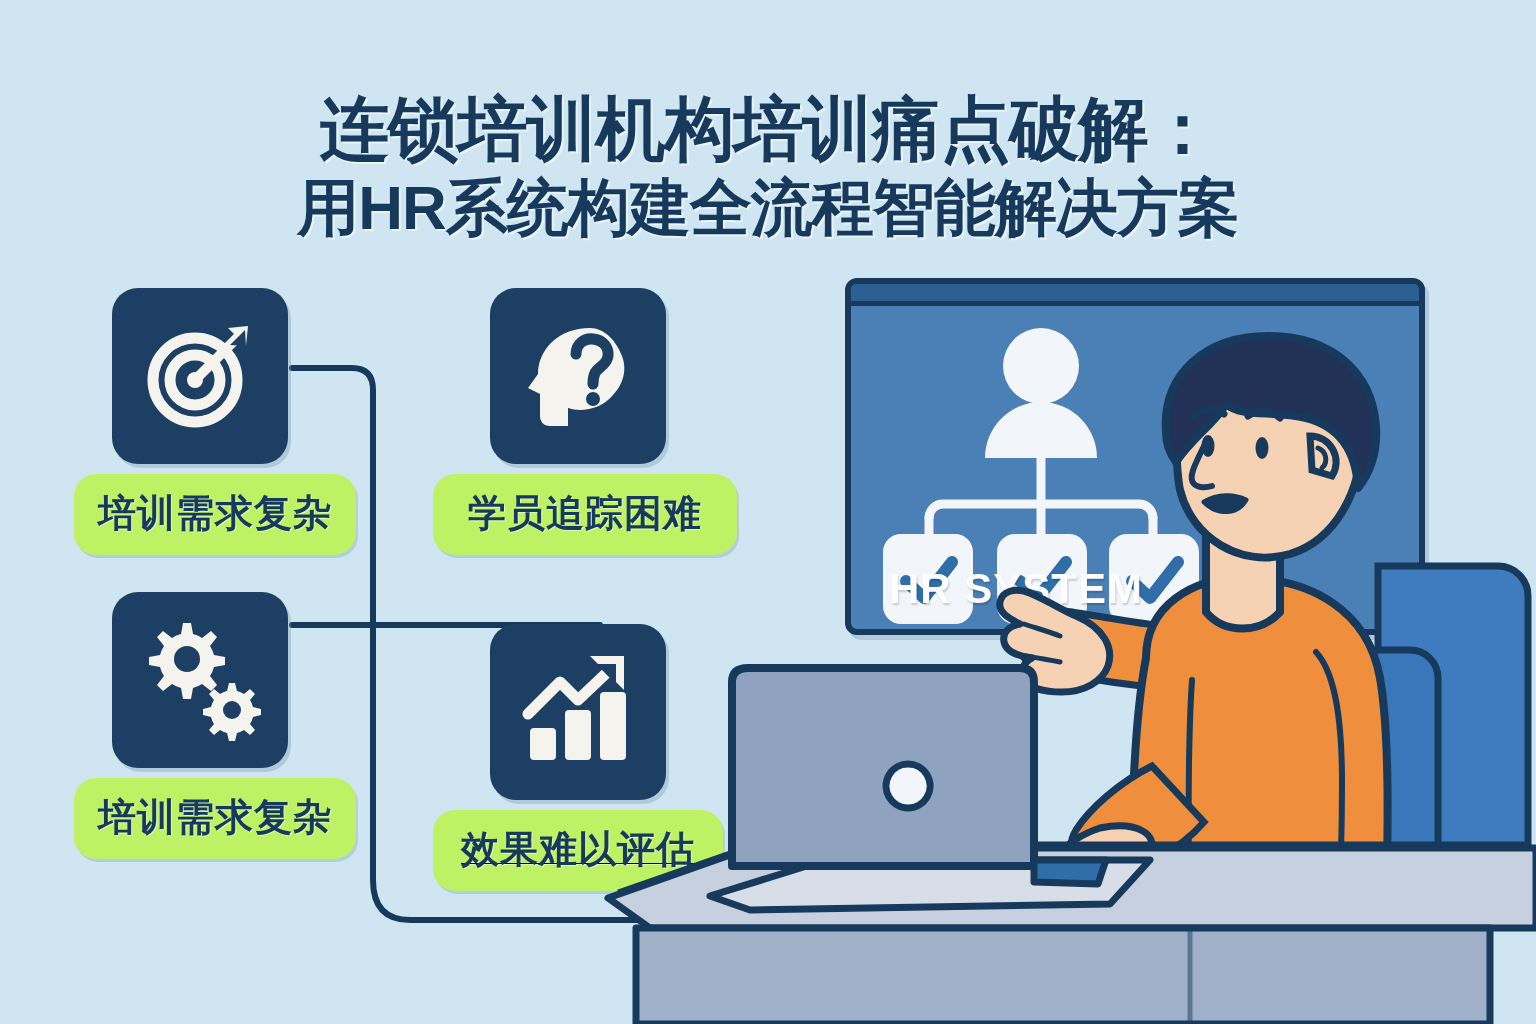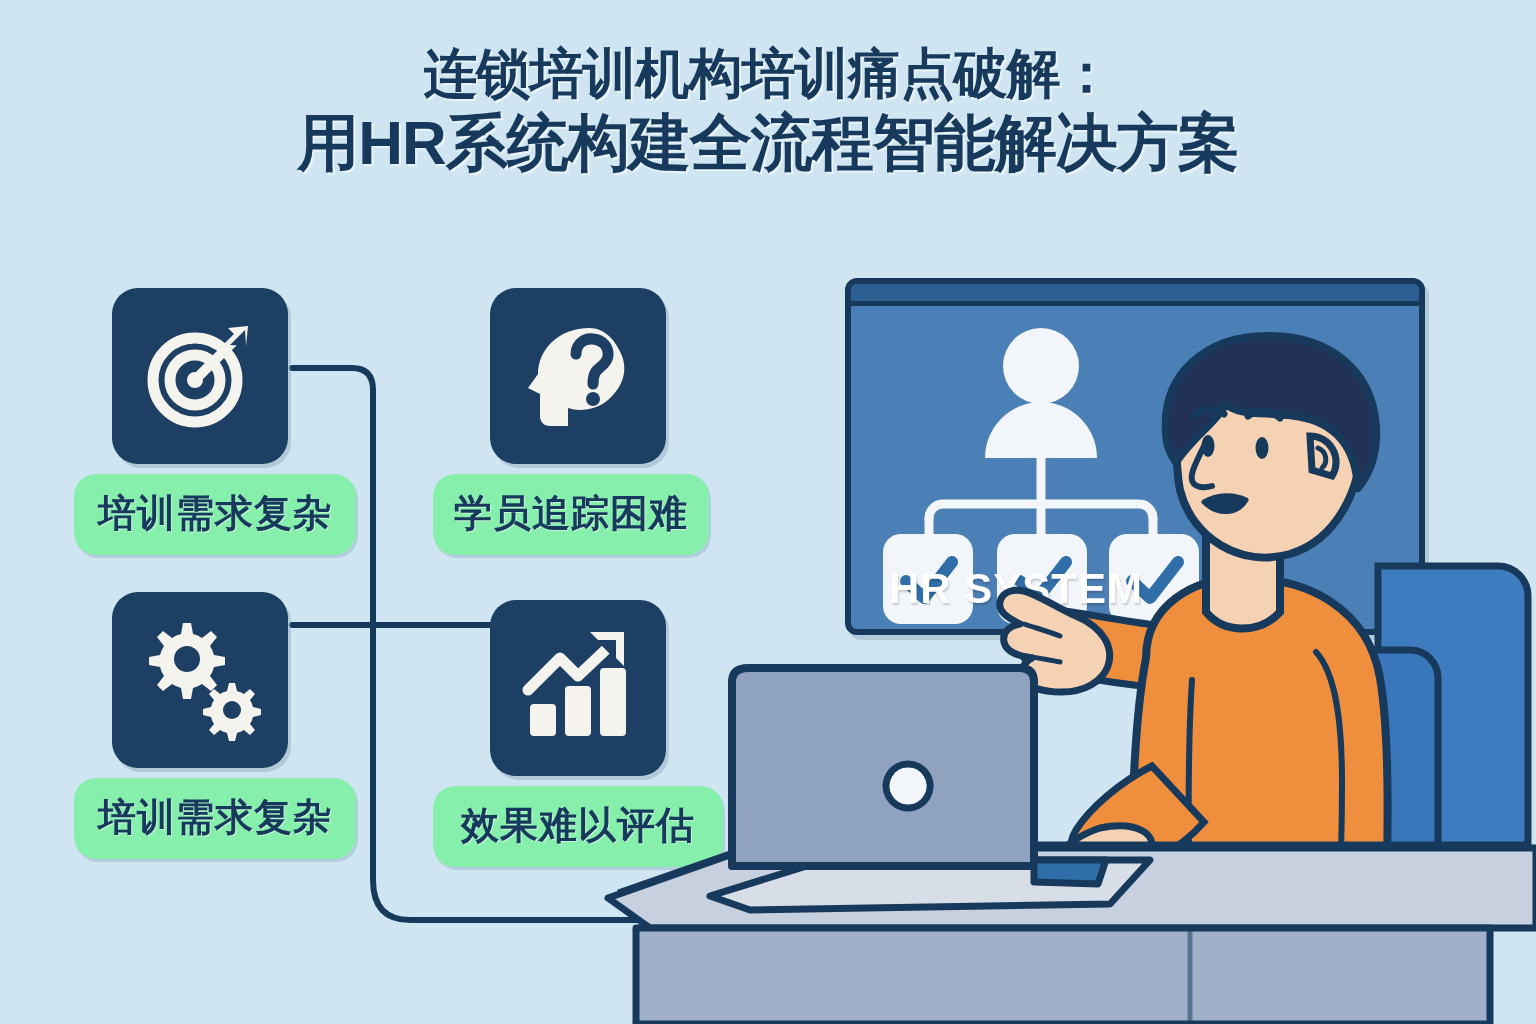--- a/index.html
+++ b/index.html
@@ -18,55 +18,55 @@
     text-align:center;
     color:#16395c;
     font-weight:bold;
     font-size:68px;
     line-height:1.18;
     letter-spacing:-1px;
     text-shadow:2px 2px 0 rgba(255,255,255,.55);
     white-space:nowrap;
   }
   #title .ln{ display:block; }
-  #title .ln1{ font-size:54px; }
+  #title .ln1{ font-size:70px;margin-top:46px; }
   #title .ln2{ font-size:62px; }
 
   
   .card{ position:absolute; }
   .tile{
     width:176px; height:176px;
     background:#1d3f63;
     border-radius:26px;
     display:flex; align-items:center; justify-content:center;
     box-shadow:3px 4px 0 rgba(120,150,175,.35);
   }
   .chip{
     margin-top:10px;
-    background:#86efac;
+    background:#bef264;
     border-radius:22px;
     padding:14px 20px 16px 20px;
     text-align:center;
     box-shadow:2px 3px 0 rgba(120,150,175,.30);
   }
   .chip span{
     color:#16395c;
     font-weight:bold;
     font-size:38px;
     letter-spacing:1px;
     white-space:nowrap;
     text-shadow:1px 1px 0 rgba(255,255,255,.5);
   }
   #card1{ left:112px; top:288px; }
   #card1 .chip{ width:282px; margin-left:-38px; }
   #card2{ left:490px; top:288px; }
-  #card2 .chip{ width:276px; margin-left:-57px; }
+  #card2 .chip{ width:304px; margin-left:-57px; }
   #card3{ left:112px; top:592px; }
   #card3 .chip{ width:282px; margin-left:-38px; }
-  #card4{ left:490px; top:600px; }
+  #card4{ left:490px; top:624px;text-decoration:underline; }
   #card4 .chip{ width:290px; margin-left:-57px; }
 
   
   #connectors{ position:absolute; left:0; top:0; width:1536px; height:1024px; }
 
   
   #monitor{
     position:absolute; left:845px; top:278px; width:580px; height:357px;
     background:#4b80b6;
     border:6px solid #16395c;

